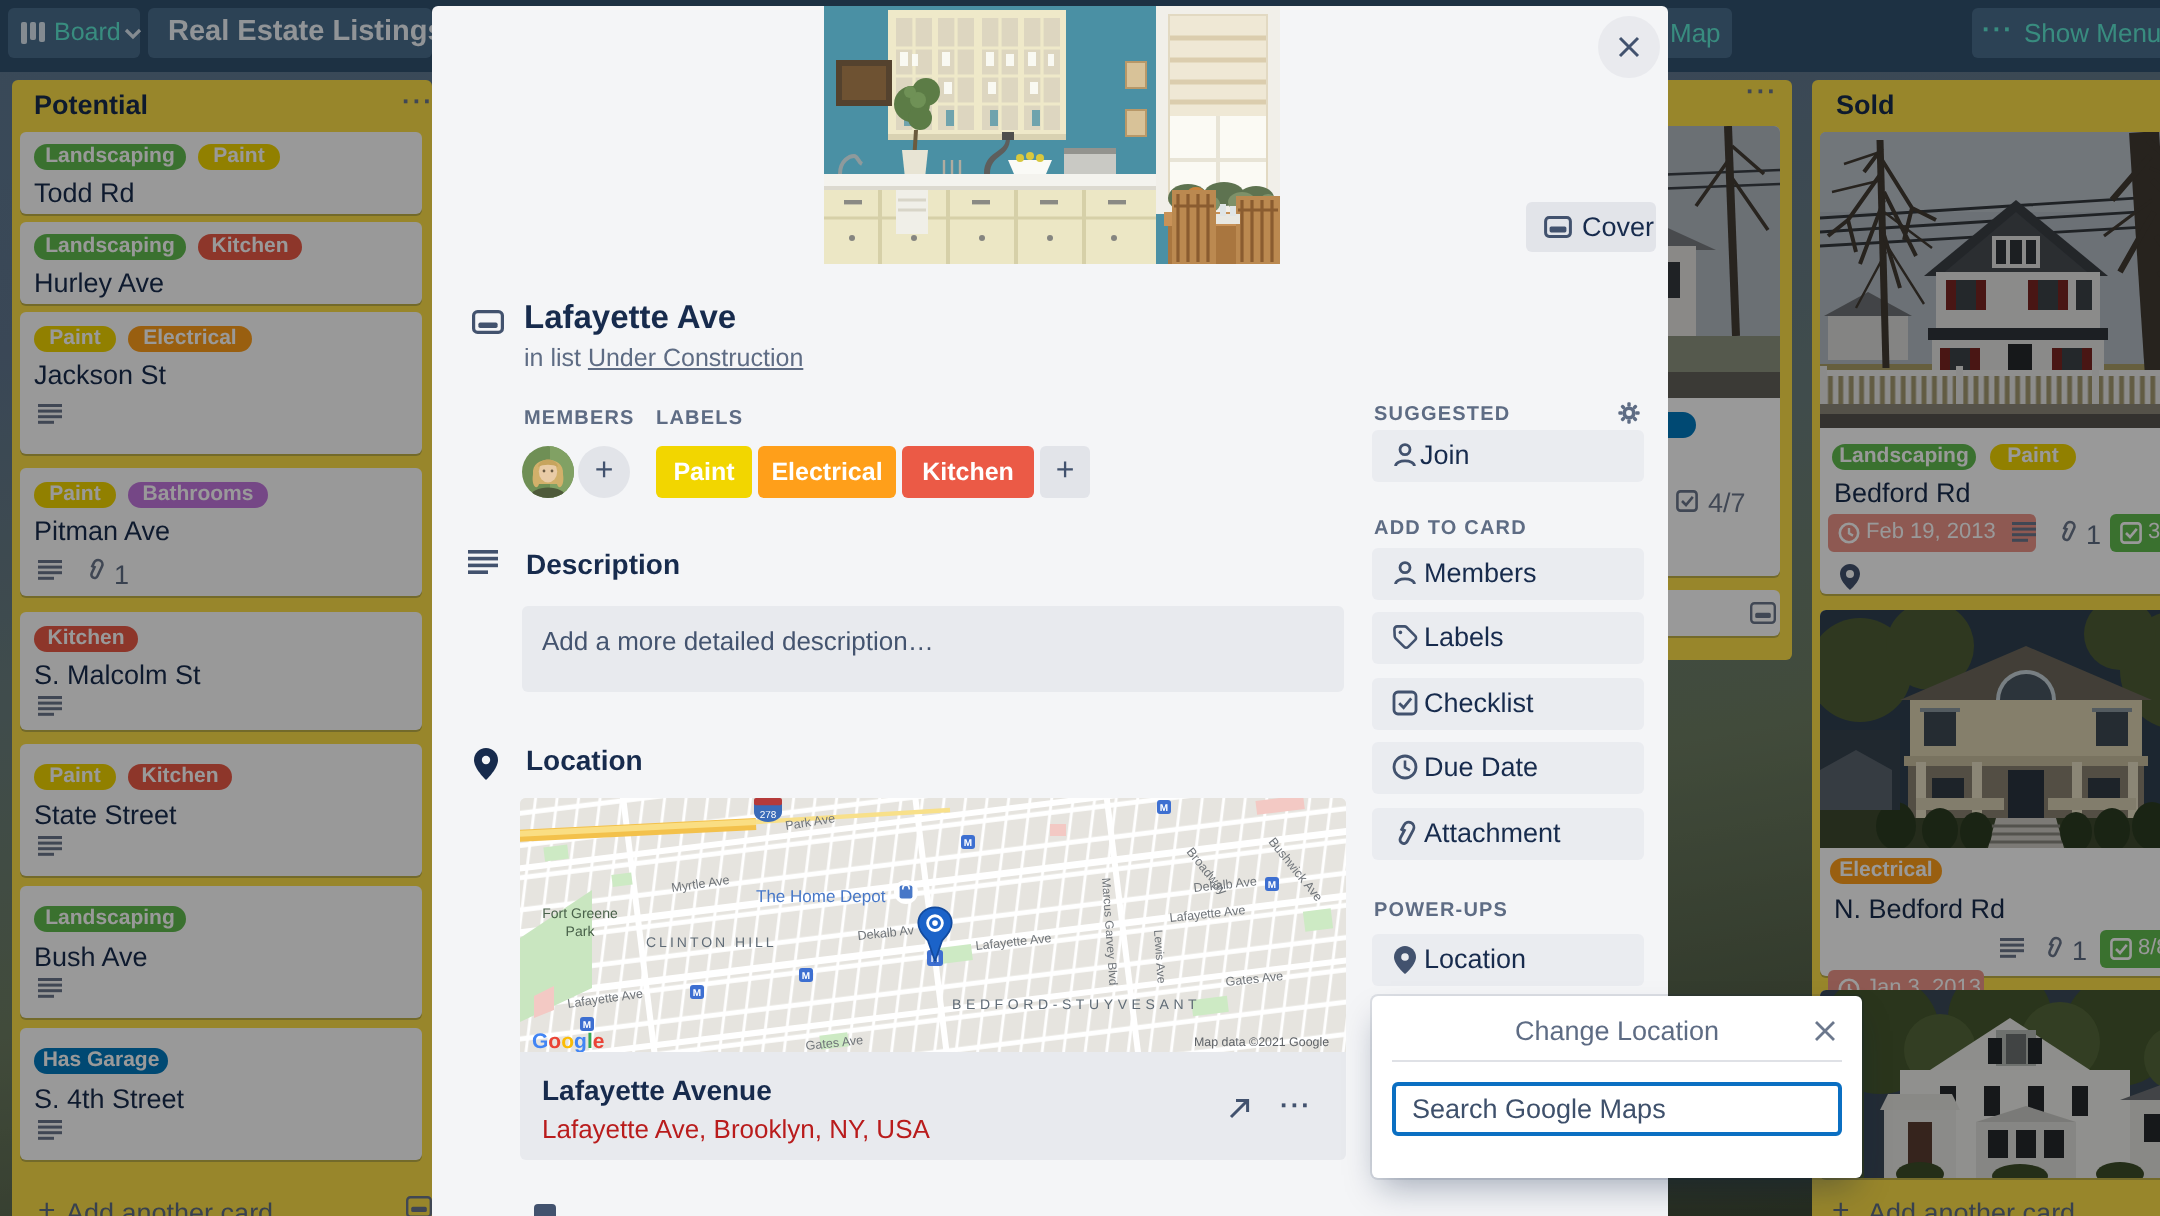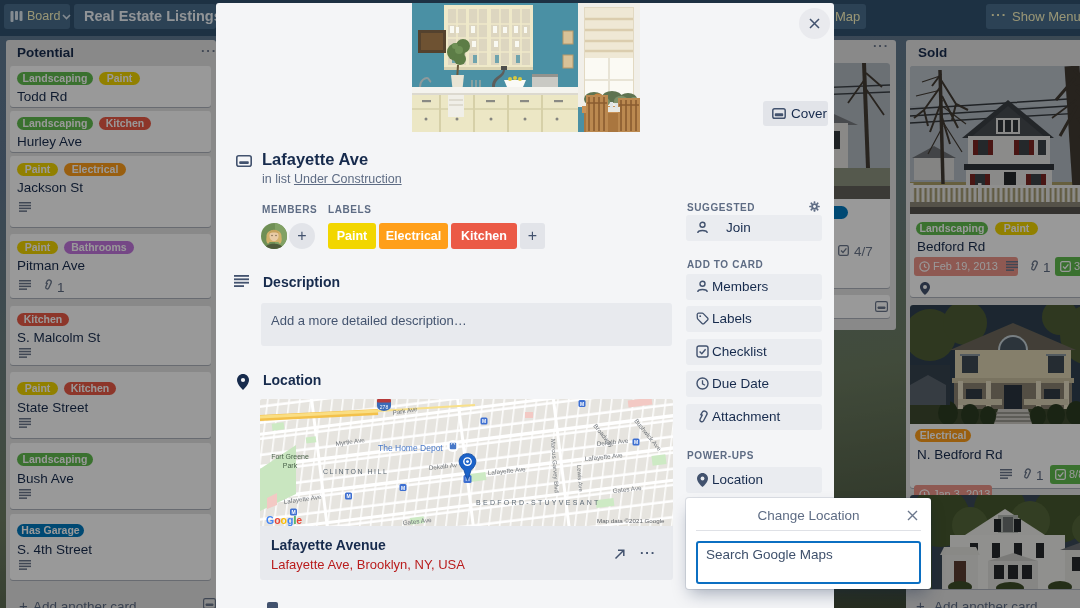--- a/index.html
+++ b/index.html
@@ -5,23 +5,23 @@
   * { margin:0; padding:0; box-sizing:border-box; }
   html,body { width:1080px; height:608px; overflow:hidden; background:#3c463c; }
   body { font-family:"Liberation Sans", sans-serif; position:relative; }
   .abs { position:absolute; }
   #board { position:absolute; left:0; top:0; width:1080px; height:608px; filter:brightness(0.6); }
   #bg { position:absolute; left:0; top:0; width:1080px; height:608px;
         background:linear-gradient(170deg,#5f7b94 0%,#607790 22%,#6b7f7e 45%,#6d7d62 65%,#55624a 82%,#39432f 100%); }
   
   #nav { position:absolute; left:0; top:0; width:1080px; height:36px; background:#30516f; }
   .navbtn { position:absolute; top:4px; height:25px; background:#4a6e8e; border-radius:3px;
-            color:#fef9c3; font-size:13.5px; line-height:25px; }
+            color:#5eead4; font-size:13.5px; line-height:25px; }
   
-  .list { position:absolute; background:#e5e5e5; border-radius:3px;text-decoration:underline; }
+  .list { position:absolute; background:#fde047; border-radius:3px;text-decoration:underline; }
   .listhead { position:absolute; left:11px; top:5px; font-size:13.5px; font-weight:700; color:#172b4d; }
   .dots { position:absolute; color:#6b778c; font-weight:700; letter-spacing:1px; font-size:13px; }
   .card { position:absolute; left:4px; width:201px; background:#fff; border-radius:3px;
           box-shadow:0 1px 0 rgba(9,30,66,.25); }
   .clabel { position:absolute; height:13px; border-radius:6.5px; color:#fff;
             font-size:10.5px; font-weight:700; line-height:13px; text-align:center; }
   .ctitle { position:absolute; left:8px; font-size:13.5px; color:#172b4d; }
   .lgreen  { background:#61bd4f; } .lyellow { background:#f2d600; }
   .lred    { background:#eb5a46; } .lorange { background:#ff9f1a; }
   .lpurple { background:#c377e0; } .lblue   { background:#0079bf; }
@@ -728,21 +728,21 @@
           <rect x="10.2" y="5.5" width="2.6" height="2" rx="0.7" transform="rotate(45 6.5 6.5)"></rect>
         </g>
       </g>
       <circle cx="6.5" cy="6.5" r="1.7" fill="#f4f5f7"></circle>
     </svg>
   <div class="sbtn" style="top:212px;">
     <svg width="13" height="13" viewBox="0 0 13 13" style="position:absolute;left:10px;top:6px;">
         <circle cx="6.5" cy="3.8" r="2.5" fill="none" stroke="#42526e" stroke-width="1.4"></circle>
         <path d="M1.8 12 C1.8 8.6 11.2 8.6 11.2 12" fill="none" stroke="#42526e" stroke-width="1.4"></path>
       </svg>
-    <span style="margin-left:40px;text-align:right;">Join</span>
+    <span style="margin-left:24px;text-align:right;">Join</span>
   </div>
   <div class="shead" style="top:256px;">ADD TO CARD</div>
   <div class="sbtn" style="top:271px;">
     <svg width="13" height="13" viewBox="0 0 13 13" style="position:absolute;left:10px;top:6px;">
         <circle cx="6.5" cy="3.8" r="2.5" fill="none" stroke="#42526e" stroke-width="1.4"></circle>
         <path d="M1.8 12 C1.8 8.6 11.2 8.6 11.2 12" fill="none" stroke="#42526e" stroke-width="1.4"></path>
       </svg>
     <span style="margin-left:26px;">Members</span>
   </div>
   <div class="sbtn" style="top:303px;">
@@ -780,16 +780,16 @@
       </svg>
     <span style="margin-left:26px;">Location</span>
   </div>
 </div>
 <div id="popup">
   <div style="position:absolute; left:0; top:10px; width:100%; text-align:center; font-size:13.5px; color:#5e6c84;">Change Location</div>
   <svg style="position:absolute; left:221px; top:12px;" width="11" height="11" viewBox="0 0 11 11">
       <path d="M1 1 L10 10 M10 1 L1 10" stroke="#6b778c" stroke-width="1.4"></path>
     </svg>
   <div style="position:absolute; left:10px; top:32px; width:225px; height:1px; background:#dfe1e6;"></div>
-  <div style="position:absolute; left:10px; top:43px; width:225px; height:43px; background:#fff; border:2px solid #0b6fc2; border-radius:3px;">
+  <div style="position:absolute; left:10px; top:43px; width:225px; height:27px; background:#fff; border:2px solid #0b6fc2; border-radius:3px;">
     <div style="position:absolute; left:8px; top:4px; font-size:13.5px; color:#3e506b;">Search Google Maps</div>
   </div>
 </div>
 
 </body></html>

